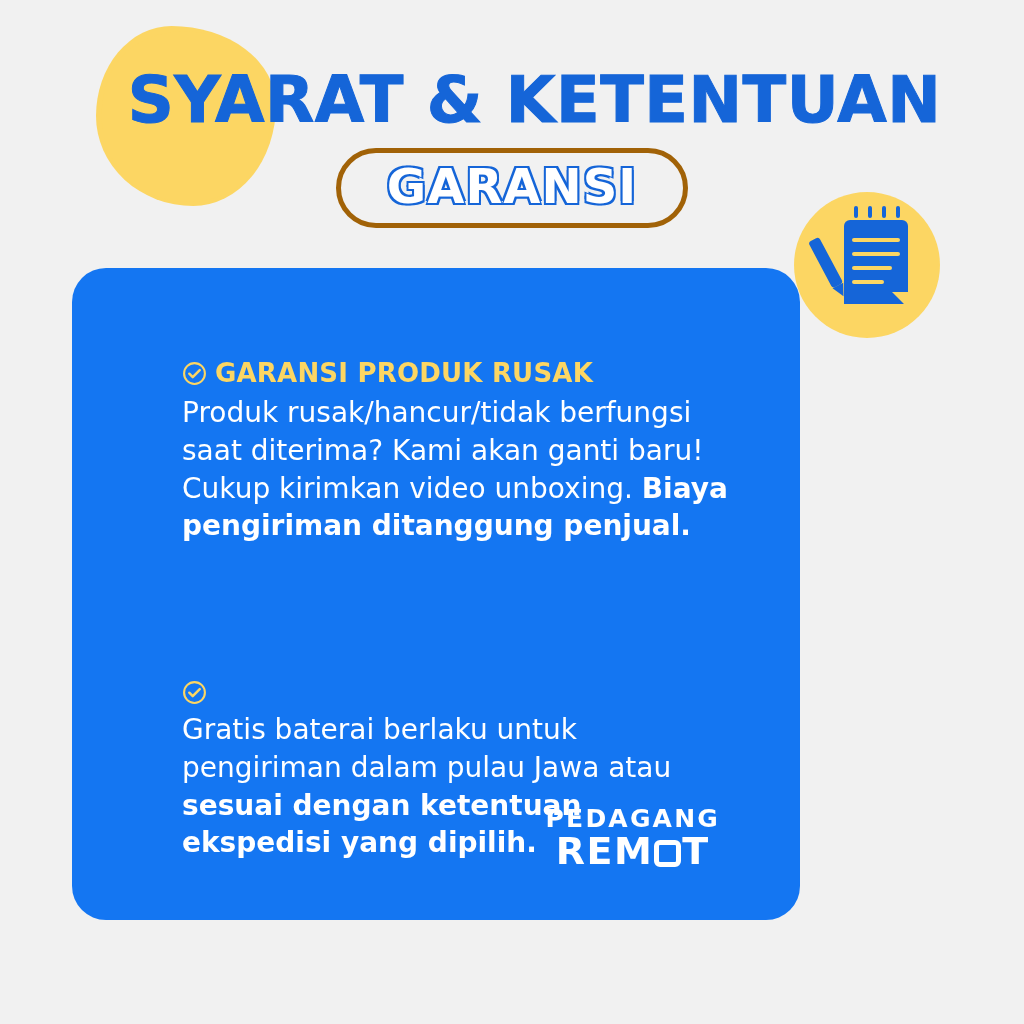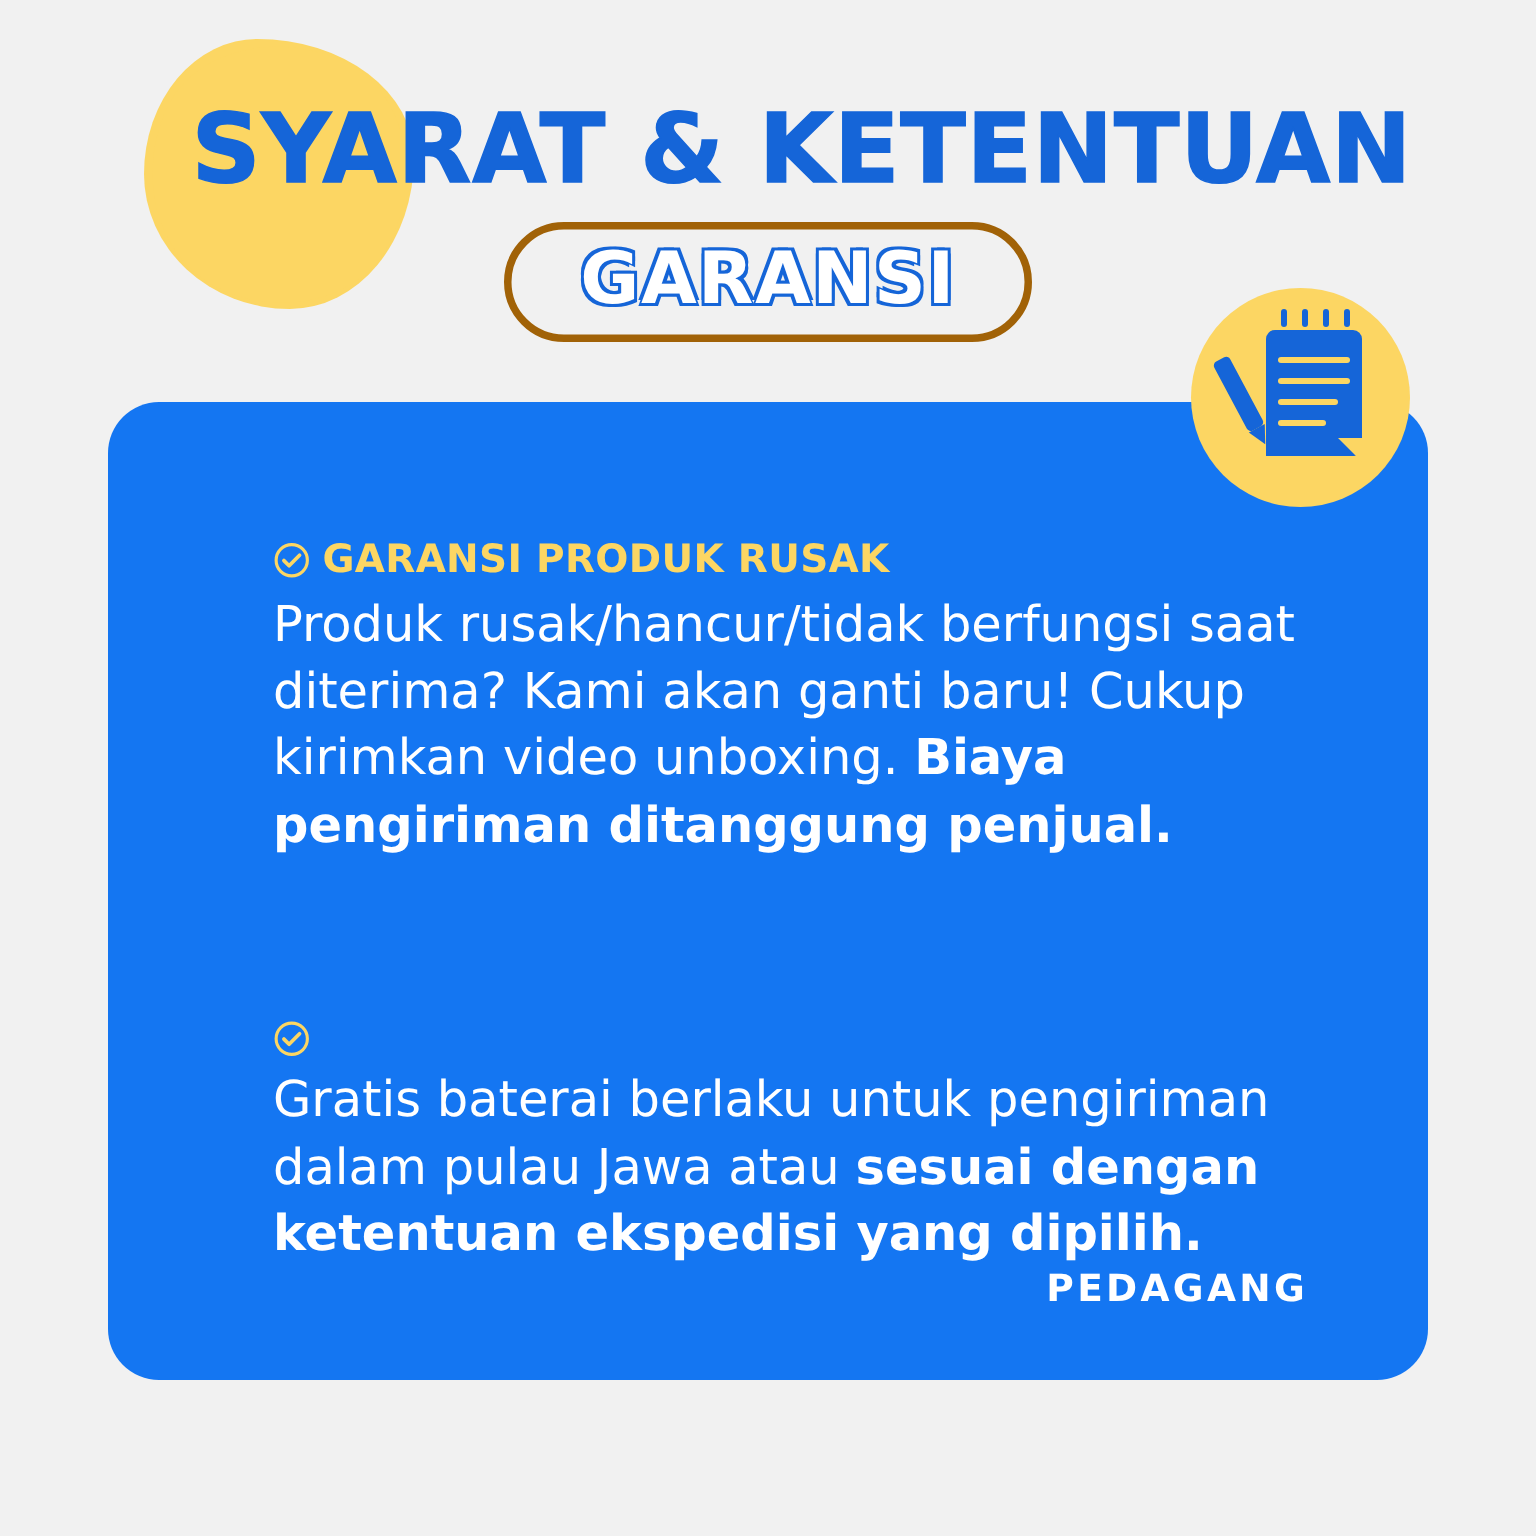--- a/index.html
+++ b/index.html
@@ -89,21 +89,21 @@
     background: #fcd663;
     z-index: 5;
   }
   .note-badge svg { position: absolute; inset: 0; }
 
   
   .card {
     position: absolute;
     left: 72px;
     top: 268px;
-    width: 880px;
+    width: 728px;
     height: 652px;
     background: #1476f2;
     border-radius: 34px;
   }
 
   .section { position: absolute; left: 110px; right: 72px; }
   .s1 { top: 90px; }
   .s2 { top: 278px; }
   .s3 { top: 412px; }
 
@@ -115,21 +115,21 @@
     font-size: 26px;
     font-weight: bold;
     letter-spacing: 0.2px;
     font-family: "DejaVu Sans", sans-serif;
     margin-bottom: 6px;
   }
   .check-icon { width: 25px; height: 25px; flex: 0 0 25px; display: block; }
 
   .sec-body {
     color: #ffffff;
-    font-size: 33px;
+    font-size: 28px;
     line-height: 1.35;
     font-family: "DejaVu Sans", sans-serif;
     max-width: 800px;
   }
   .sec-body b { font-weight: bold; }
 
   
   .brand {
     position: absolute;
     right: 80px;
@@ -220,16 +220,21 @@
           <path d="M7 12.2 l3.3 3.3 L17 8.8" fill="none" stroke="#fcd663" stroke-width="2.4" stroke-linecap="round" stroke-linejoin="round"></path>
         </svg>
       </div>
       <div class="sec-body">
         <span>Gratis baterai berlaku untuk pengiriman dalam pulau Jawa atau </span><b>sesuai dengan ketentuan ekspedisi yang dipilih.</b>
       </div>
     </div>
 
     <div class="brand">
       <div class="brand-top">PEDAGANG</div>
+      <div class="brand-bottom">
+        <span>REM</span>
+        <span class="brand-o"></span>
+        <span>T</span>
+      </div>
     </div>
 
   </div>
 </div>
 
 </body></html>

